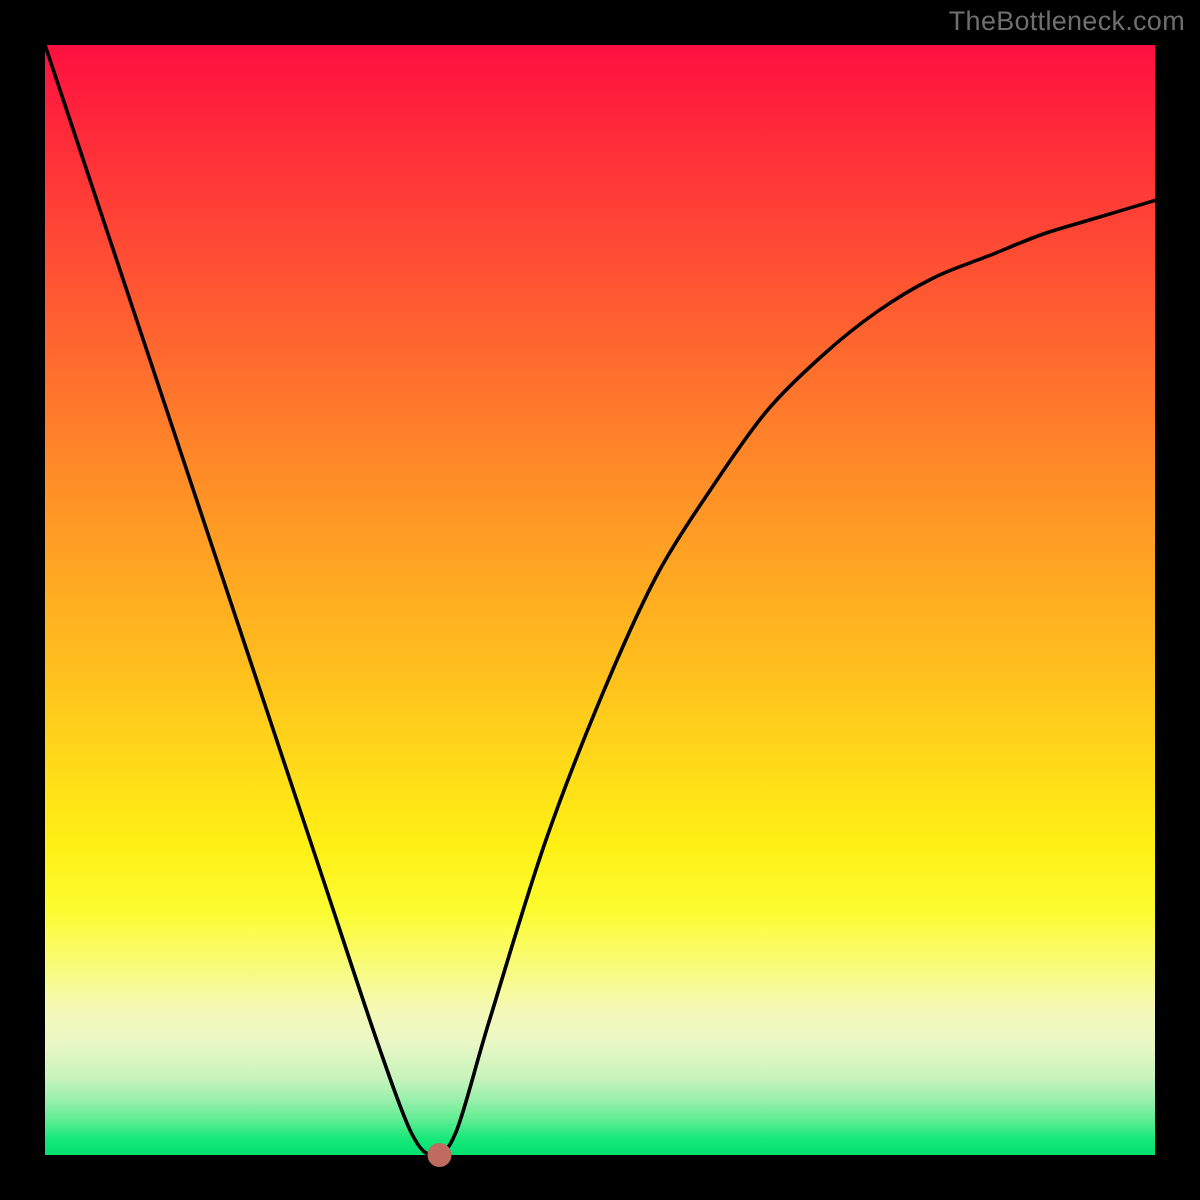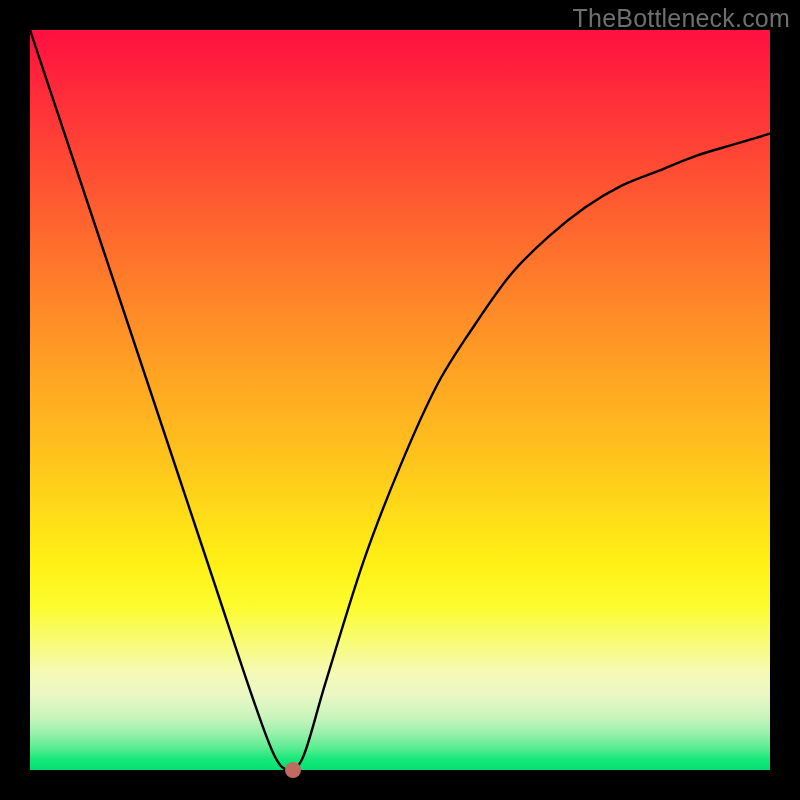--- a/index.html
+++ b/index.html
@@ -9,21 +9,21 @@
     position: relative;
     width: 800px;
     height: 800px;
     background: #000;
   }
   .attribution {
     position: absolute;
     top: 4px;
     right: 10px;
     color: #6f6f6f;
-    font-size: 25px;
+    font-size: 18px;
     font-family: Arial, sans-serif;
     letter-spacing: 0.2px;
   }
   .plot {
     position: absolute;
     left: 30px;
     top: 30px;
     width: 740px;
     height: 740px;
     background: linear-gradient(to bottom,

